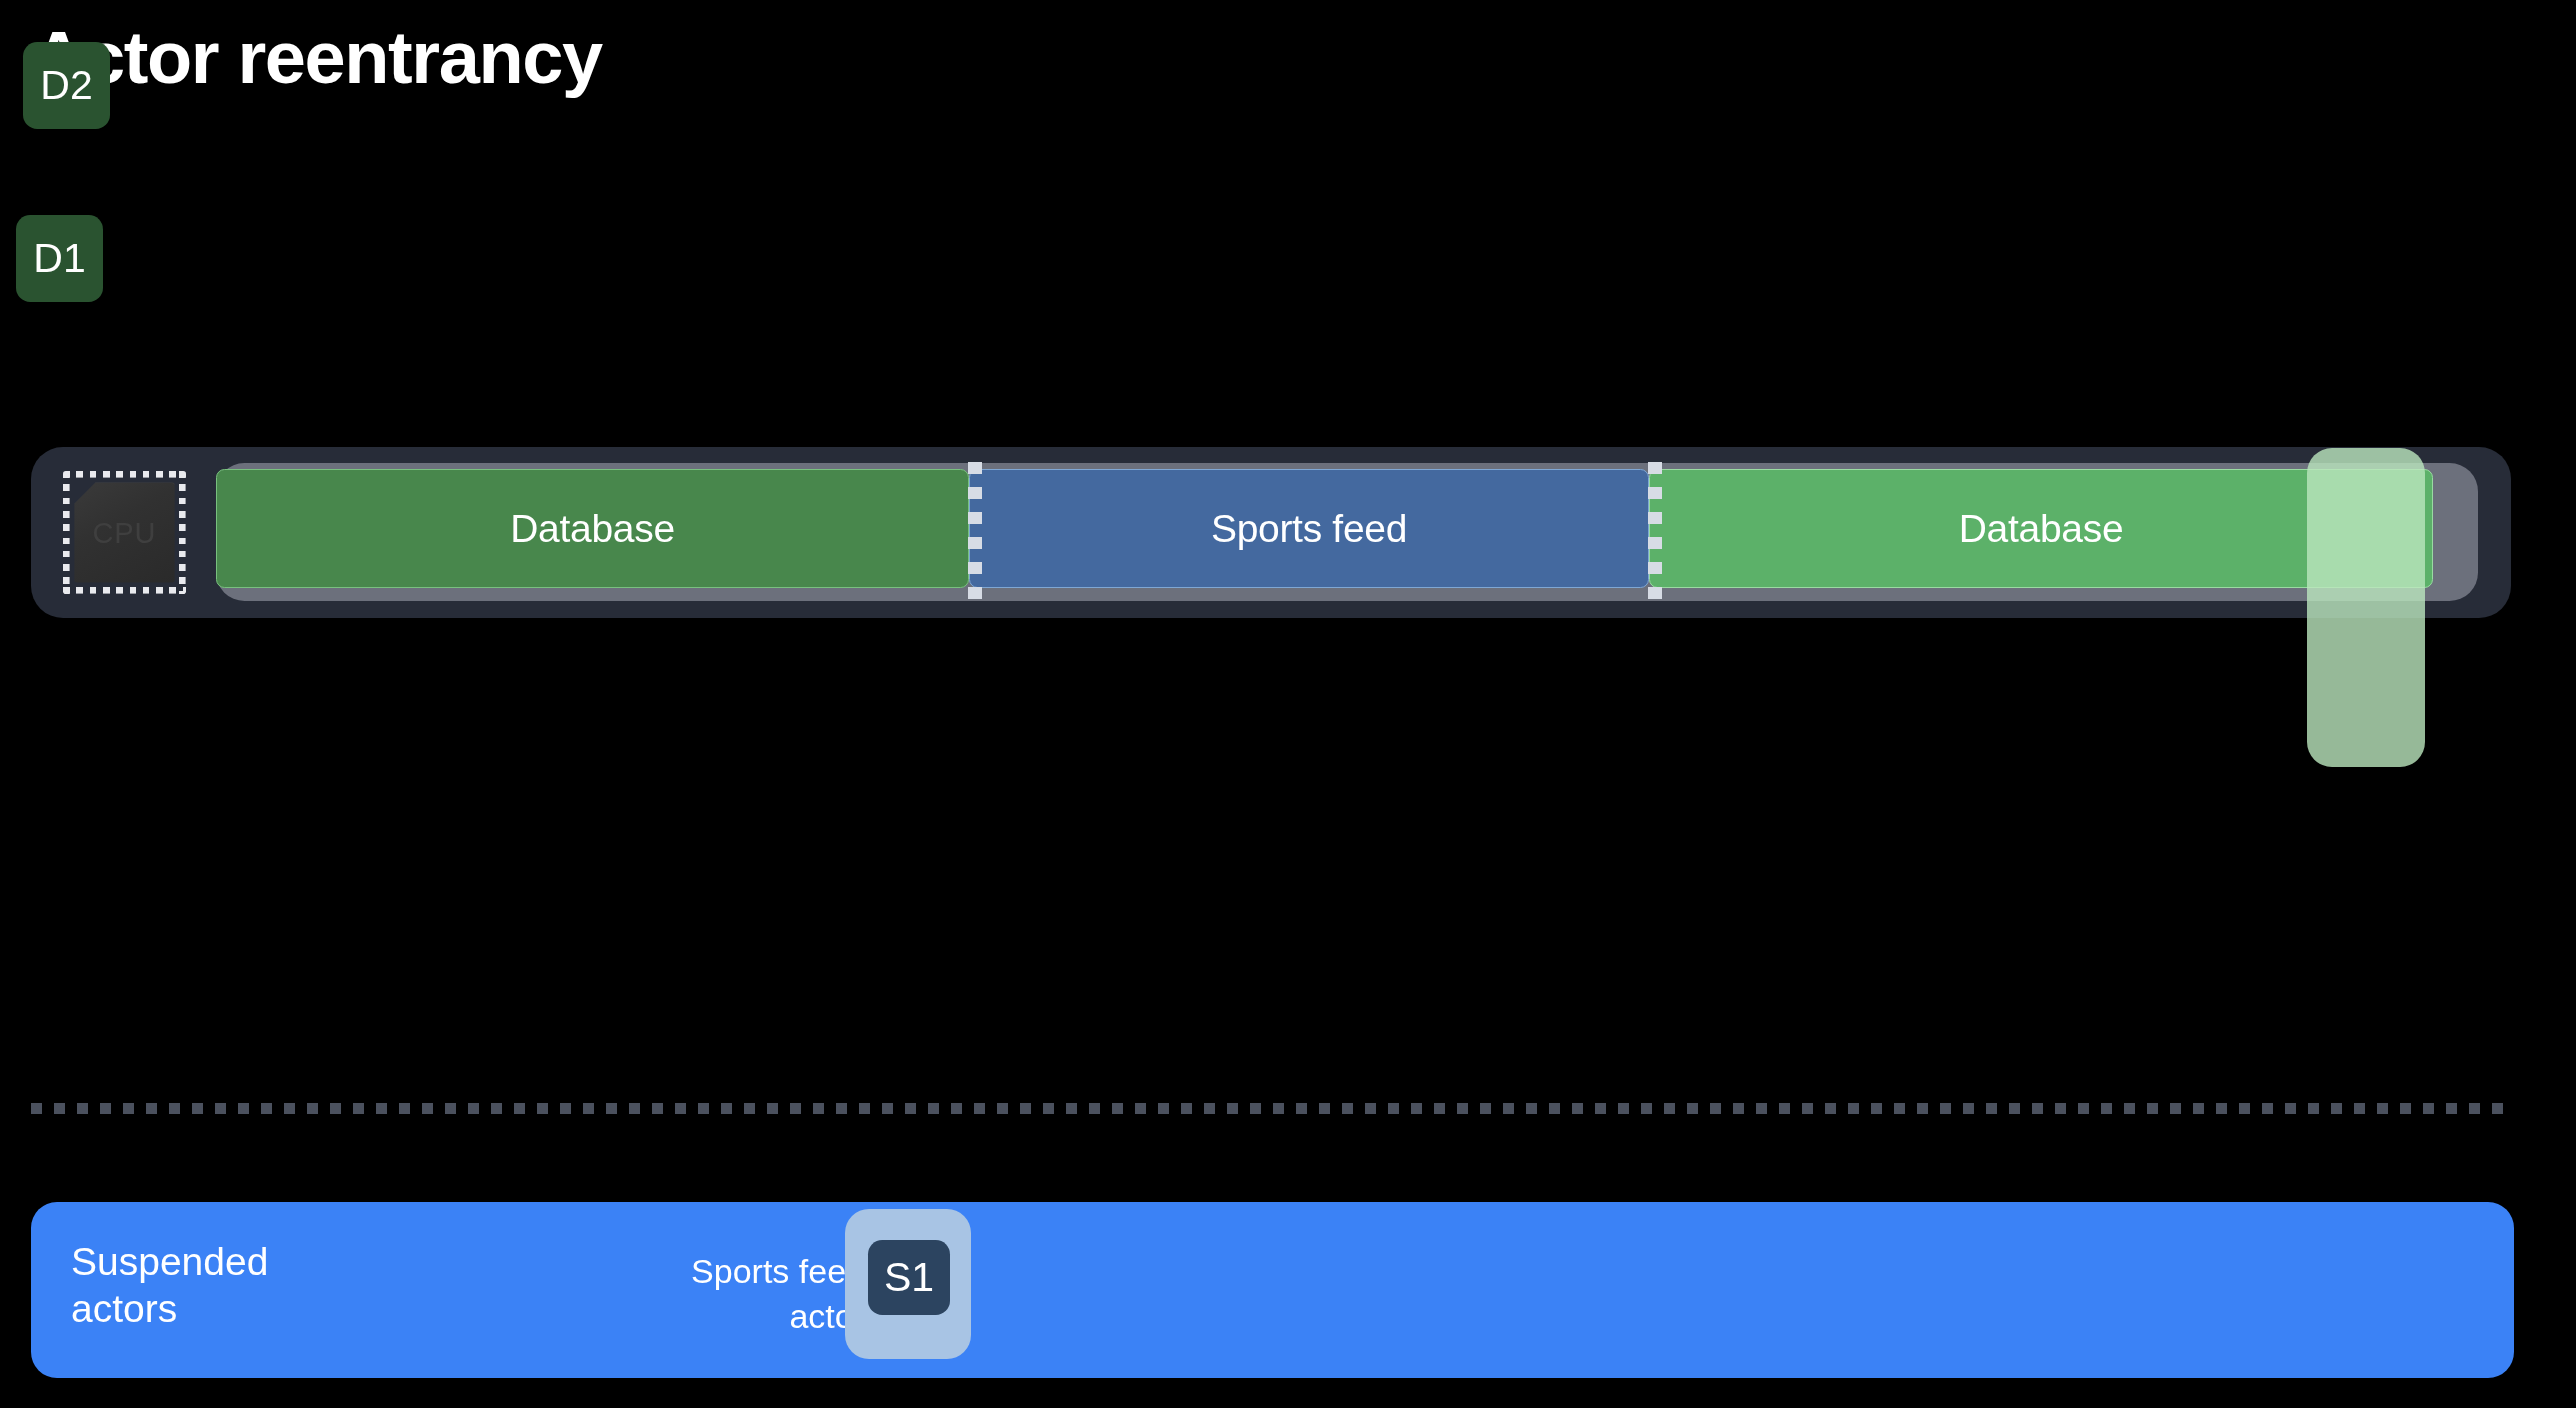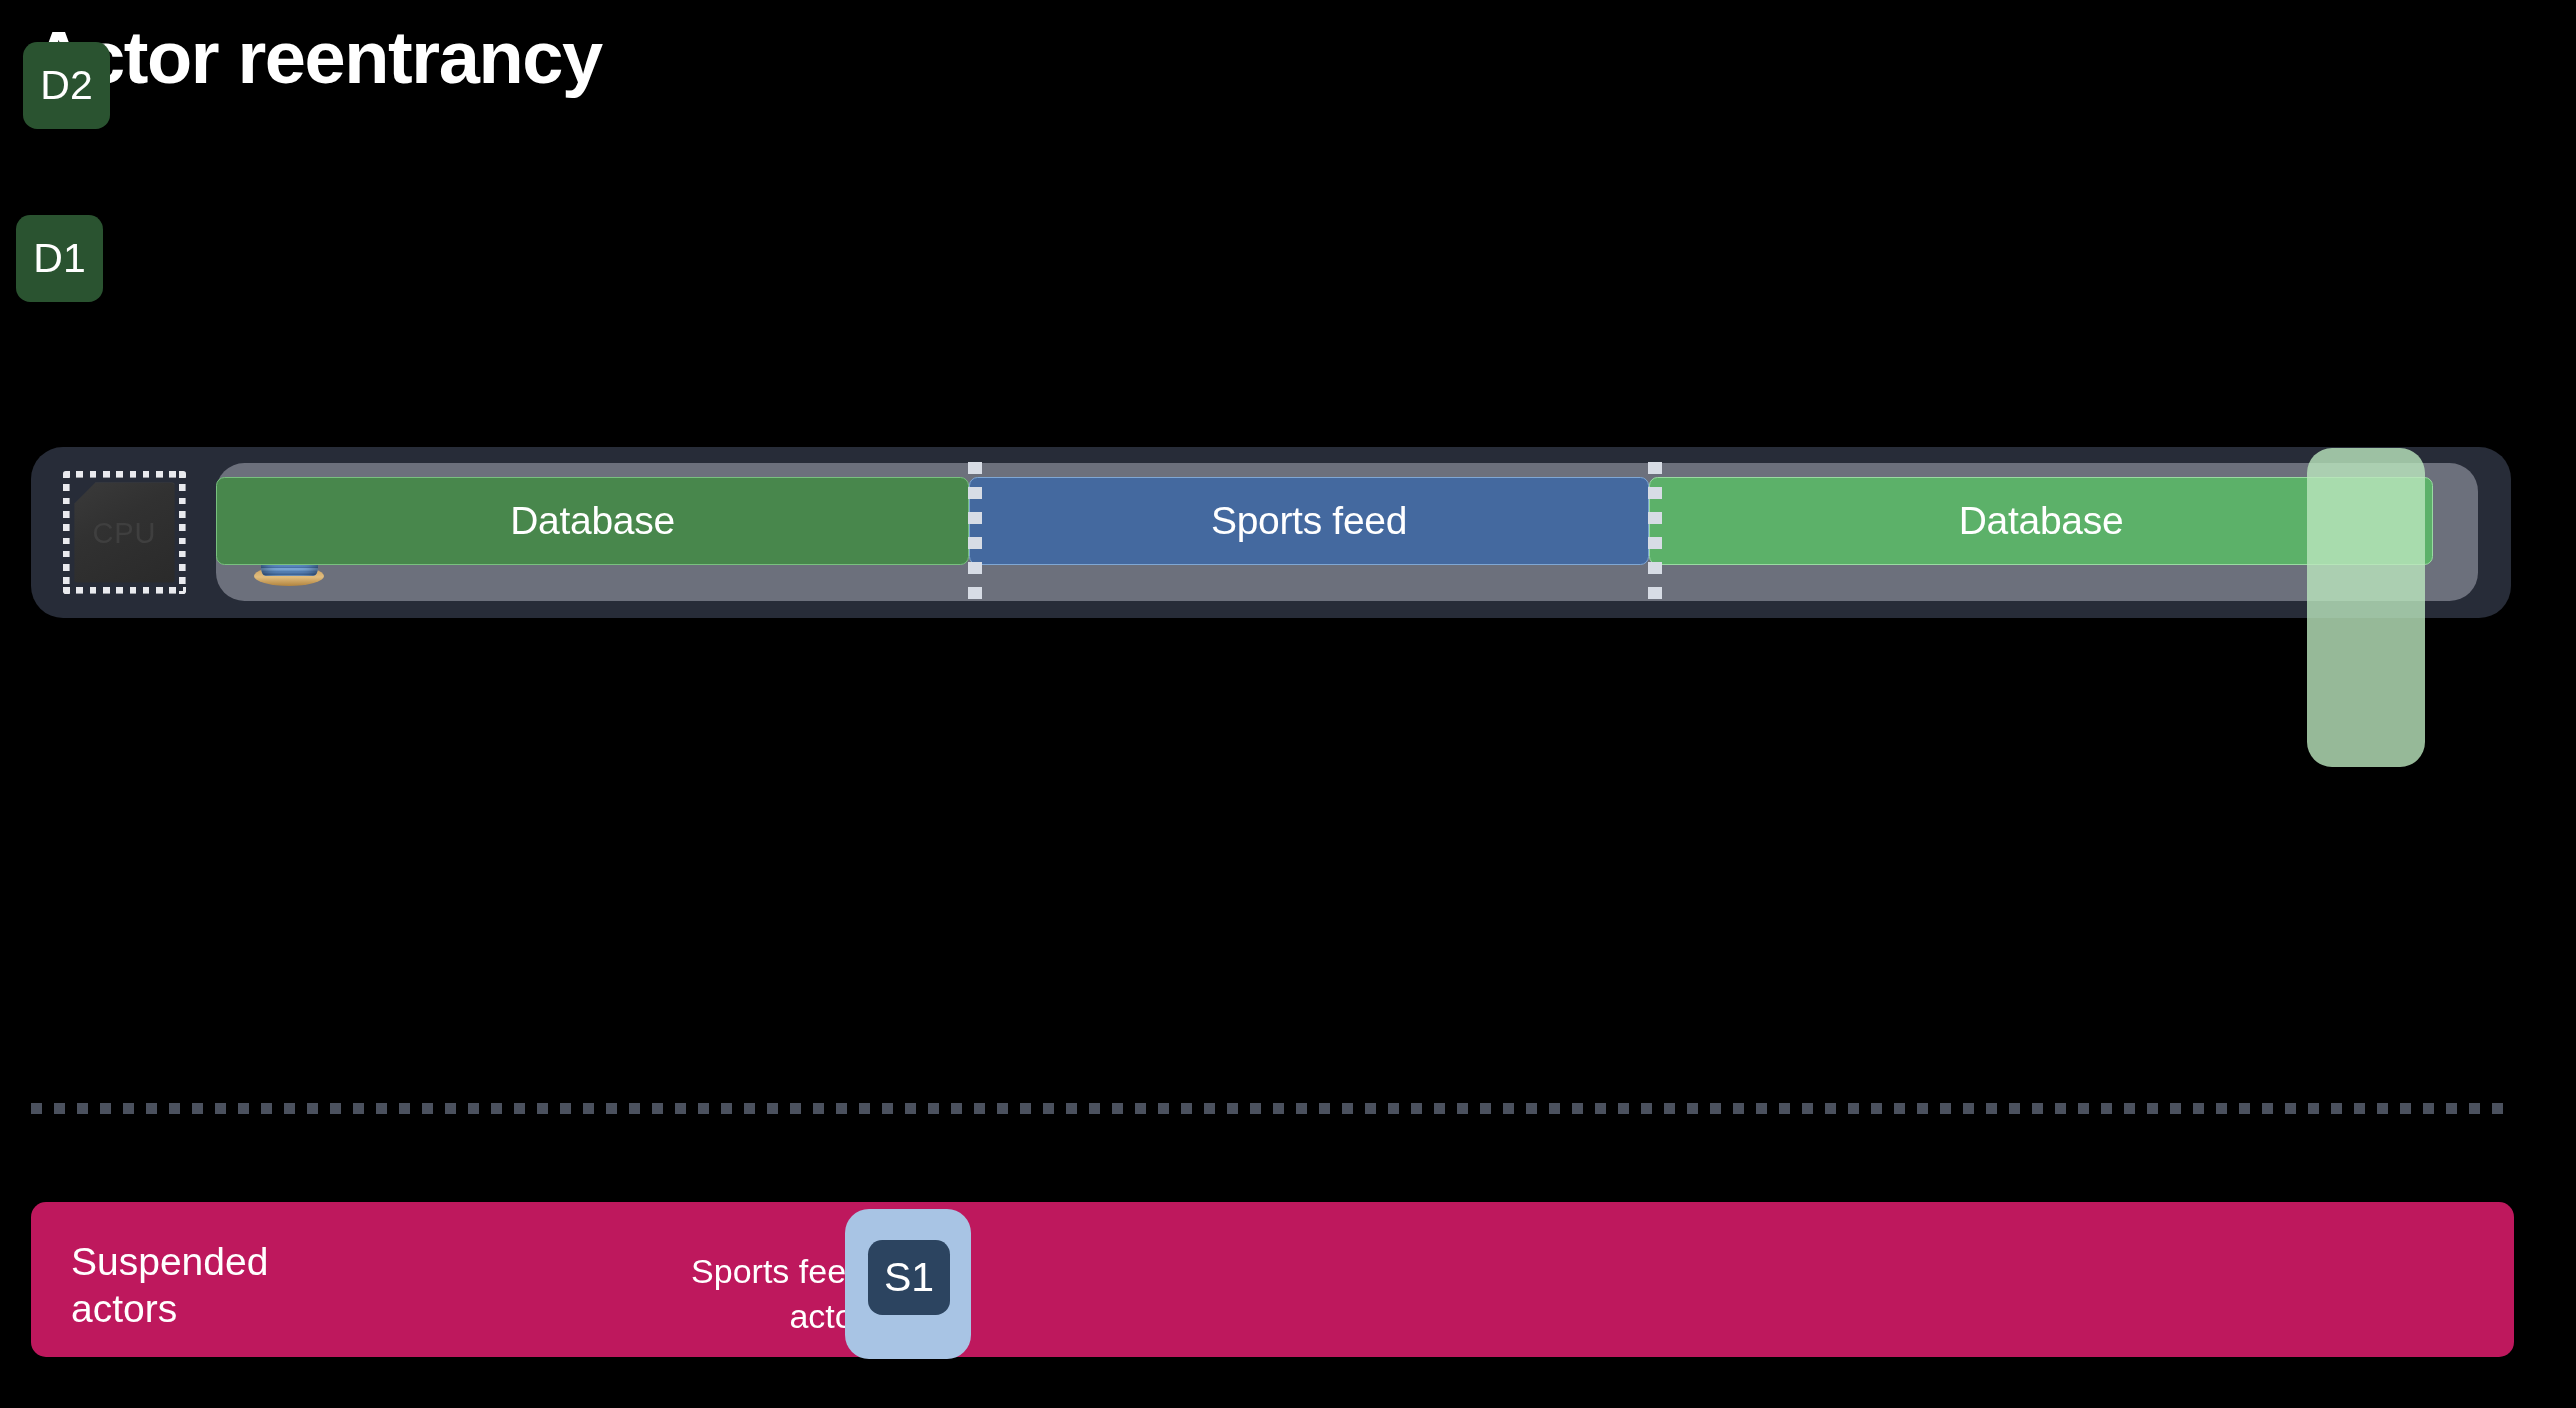--- a/index.html
+++ b/index.html
@@ -138,30 +138,29 @@
   #blocks-row {
     position: absolute;
     left: 216px;
     top: 469px;
     height: 119px;
     width: 2218px;
     display: flex;
     z-index: 4;
   }
   .exec-block {
-    height: 88px;
+    height: 119px;
     border-radius: 8.5px;
     display: flex;
     align-items: center;
     justify-content: center;
     font-size: 39px;
     color: #ffffff;
     letter-spacing: -0.3px;
     position: relative;
-    margin-top: 8px;
   }
   .exec-block.green-dark {
     background: #48874c;
     border: 1.9px solid #79c07f;
   }
   .exec-block.blue {
     background: #44699f;
     border: 1.9px solid #7fa7d4;
   }
   .exec-block.green-bright {
@@ -224,23 +223,23 @@
       transparent 11.4px 23px
     );
   }
 
   
   #suspended-panel {
     position: absolute;
     left: 31px;
     top: 1202px;
     width: 2483px;
-    height: 155px;
-    background: #be185d;
-    border-radius: 15px;
+    height: 176px;
+    background: #3b82f6;
+    border-radius: 26px;
   }
   #suspended-title {
     position: absolute;
     left: 40px;
     top: 36px;
     font-size: 39px;
     line-height: 47px;
     color: #ffffff;
     white-space: pre-line;
   }

